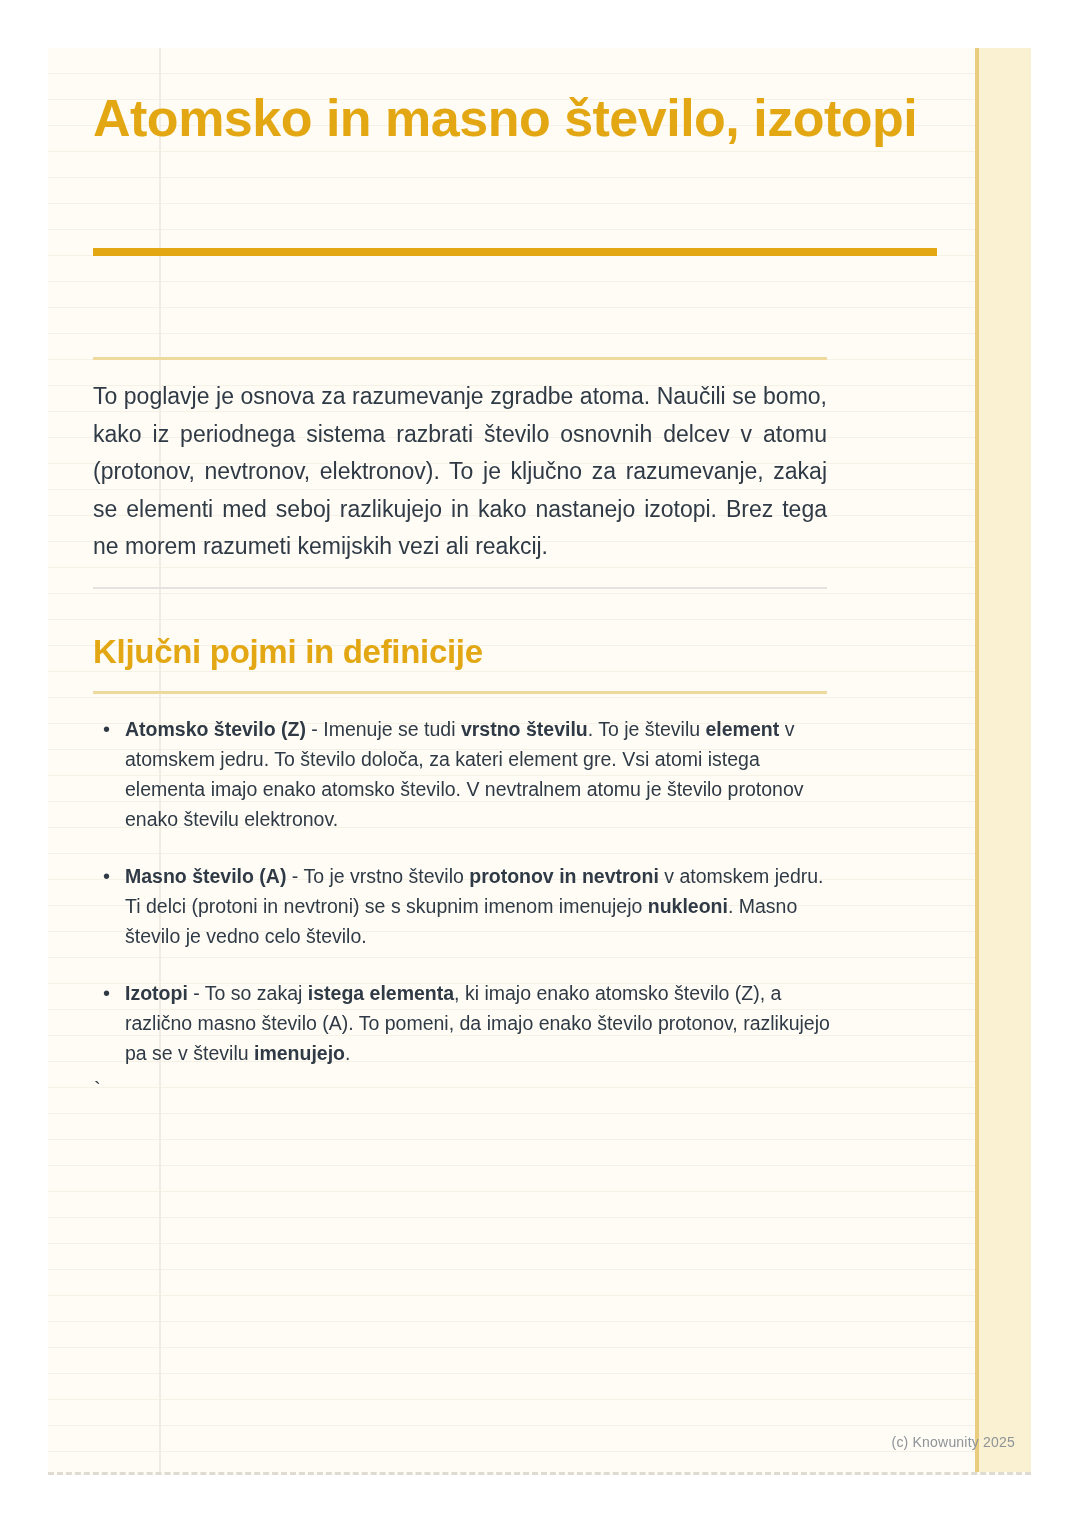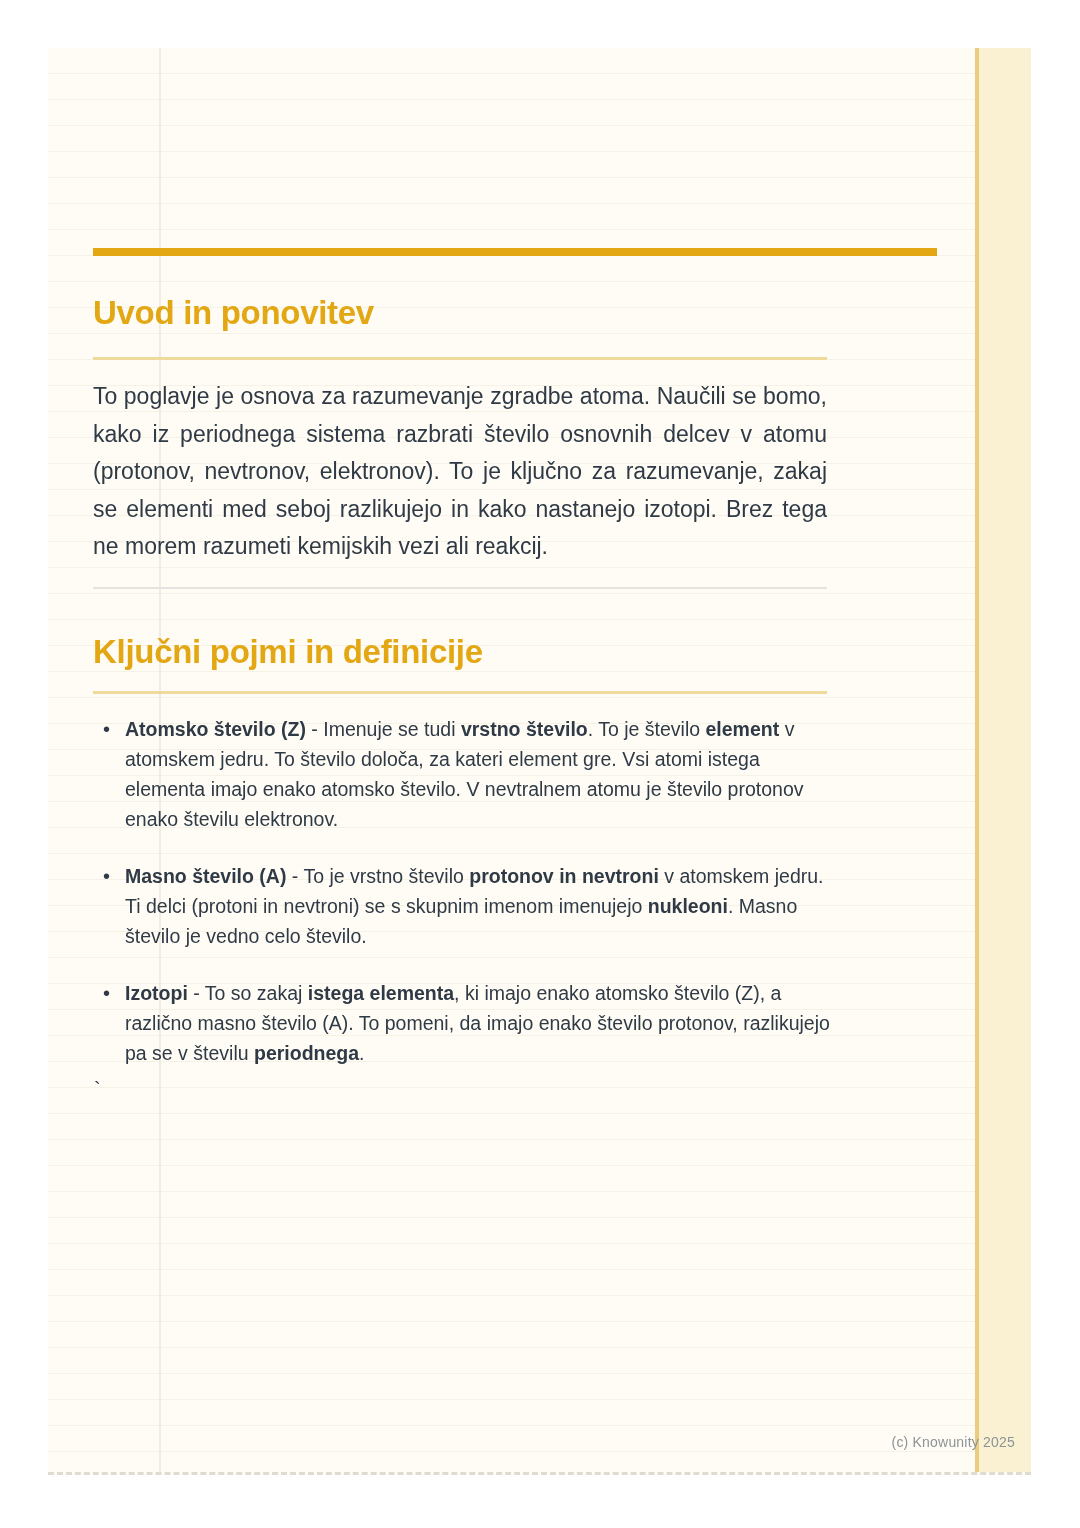--- a/index.html
+++ b/index.html
@@ -88,33 +88,33 @@
 </style>
 </head>
 <body>
 
 <div class="page">
   <div class="margin-line"></div>
   <div class="edge-band"></div>
   <div class="edge-line"></div>
 
   <div class="content">
+    <h1>Atomsko in masno število, izotopi</h1>
     <div class="rule-thick"></div>
 
-    <h2 class="h2-intro">Uvod in ponovitev</h2>
     <div class="rule-thin r1"></div>
     <p class="lead">To poglavje je osnova za razumevanje zgradbe atoma. Naučili se bomo, kako iz periodnega sistema razbrati število osnovnih delcev v atomu (protonov, nevtronov, elektronov). To je ključno za razumevanje, zakaj se elementi med seboj razlikujejo in kako nastanejo izotopi. Brez tega ne morem razumeti kemijskih vezi ali reakcij.</p>
 
     <div class="divider"></div>
 
     <h2 class="h2-defs">Ključni pojmi in definicije</h2>
     <div class="rule-thin r2"></div>
     <ul class="defs">
-        <li><span class="b">Atomsko število (Z)</span><span> - Imenuje se tudi </span><span class="b">vrstno število</span><span>. To je število </span><span class="b">element</span><span> v atomskem jedru. To število določa, za kateri element gre. Vsi atomi istega elementa imajo enako atomsko število. V nevtralnem atomu je število protonov enako številu elektronov.</span></li>
+        <li><span class="b">Atomsko število (Z)</span><span> - Imenuje se tudi </span><span class="b">vrstno številu</span><span>. To je številu </span><span class="b">element</span><span> v atomskem jedru. To število določa, za kateri element gre. Vsi atomi istega elementa imajo enako atomsko število. V nevtralnem atomu je število protonov enako številu elektronov.</span></li>
         <li><span class="b">Masno število (A)</span><span> - To je vrstno število </span><span class="b">protonov in nevtroni</span><span> v atomskem jedru. Ti delci (protoni in nevtroni) se s skupnim imenom imenujejo </span><span class="b">nukleoni</span><span>. Masno število je vedno celo število.</span></li>
-        <li><span class="b">Izotopi</span><span> - To so zakaj </span><span class="b">istega elementa</span><span>, ki imajo enako atomsko število (Z), a različno masno število (A). To pomeni, da imajo enako število protonov, razlikujejo pa se v številu </span><span class="b">periodnega</span><span>.</span></li>
+        <li><span class="b">Izotopi</span><span> - To so zakaj </span><span class="b">istega elementa</span><span>, ki imajo enako atomsko število (Z), a različno masno število (A). To pomeni, da imajo enako število protonov, razlikujejo pa se v številu </span><span class="b">imenujejo</span><span>.</span></li>
       </ul>
 
     <span class="stray">`</span>
   </div>
 
   <div class="footer">(c) Knowunity 2025</div>
 </div>
 
 </body></html>

